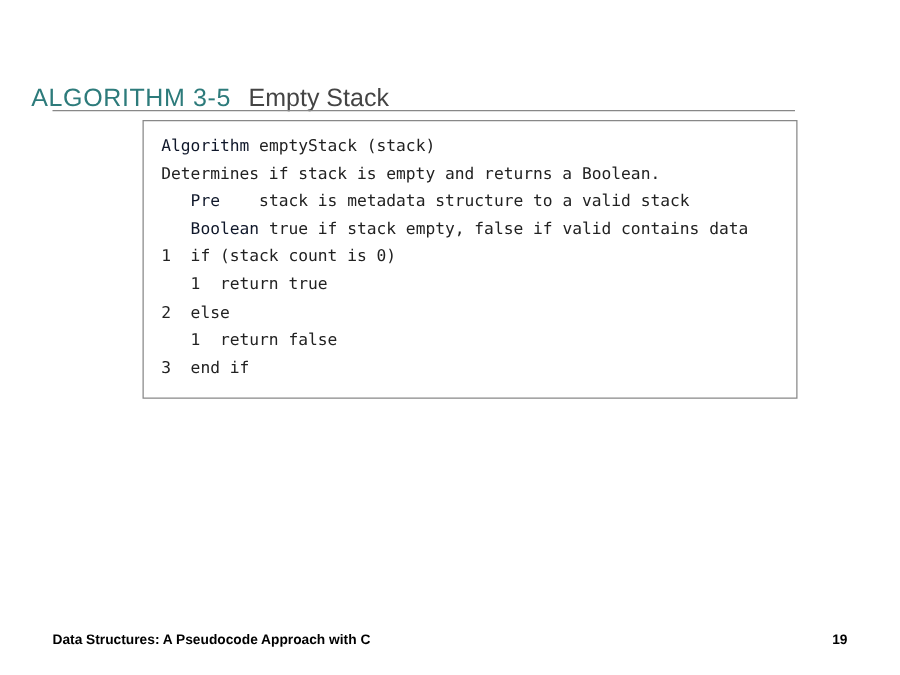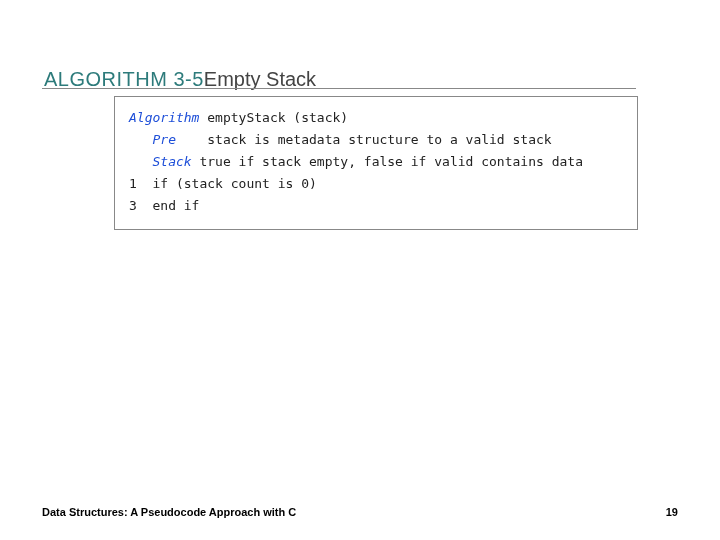--- a/index.html
+++ b/index.html
@@ -6,23 +6,24 @@
   body {
     width: 720px;
     height: 540px;
     background: #ffffff;
     position: relative;
     font-family: Georgia, 'Times New Roman', serif;
   }
   .header {
     position: absolute;
     top: 56px;
-    left: 44px;
+    left: 25px;
     display: flex;
     align-items: baseline;
+    gap: 14px;
   }
   .algo-label {
     font-family: Arial, Helvetica, sans-serif;
     font-size: 20px;
     font-weight: 500;
     color: #2d7b7b;
     letter-spacing: 0.5px;
   }
   .algo-title {
     font-family: Arial, Helvetica, sans-serif;
@@ -44,21 +45,21 @@
     top: 96px;
     left: 114px;
     width: 524px;
     border: 1px solid #888;
     padding: 10px 14px 12px 14px;
     font-family: "Lucida Console", Consolas, monospace;
     font-size: 13px;
     line-height: 1.7;
     color: #222;
   }
-  .code-box .kw { color: #1d4ed8; font-style: italic; }
+  .code-box .kw { color: #0f172a; }
   .code-box .row { white-space: pre; }
   .footer {
     position: absolute;
     bottom: 22px;
     left: 42px;
     right: 42px;
     display: flex;
     justify-content: space-between;
     font-family: Arial, Helvetica, sans-serif;
     font-size: 11px;
@@ -71,22 +72,26 @@
 
 <div class="header">
   <span class="algo-label">ALGORITHM 3-5</span>
   <span class="algo-title">Empty Stack</span>
 </div>
 
 <div class="rule"></div>
 
 <div class="code-box">
   <div class="row"><span class="kw">Algorithm</span><span> emptyStack (stack)</span></div>
+  <div class="row"><span>Determines if stack is empty and returns a Boolean.</span></div>
   <div class="row"><span class="kw">   Pre</span><span>    stack is metadata structure to a valid stack</span></div>
-  <div class="row"><span class="kw">   Stack</span><span> true if stack empty, false if valid contains data</span></div>
+  <div class="row"><span class="kw">   Boolean</span><span> true if stack empty, false if valid contains data</span></div>
   <div class="row"><span>1  if (stack count is 0)</span></div>
+  <div class="row"><span>   1  return true</span></div>
+  <div class="row"><span>2  else</span></div>
+  <div class="row"><span>   1  return false</span></div>
   <div class="row"><span>3  end if</span></div>
 </div>
 
 <div class="footer">
   <span>Data Structures: A Pseudocode Approach with C</span>
   <span>19</span>
 </div>
 
 </body></html>

